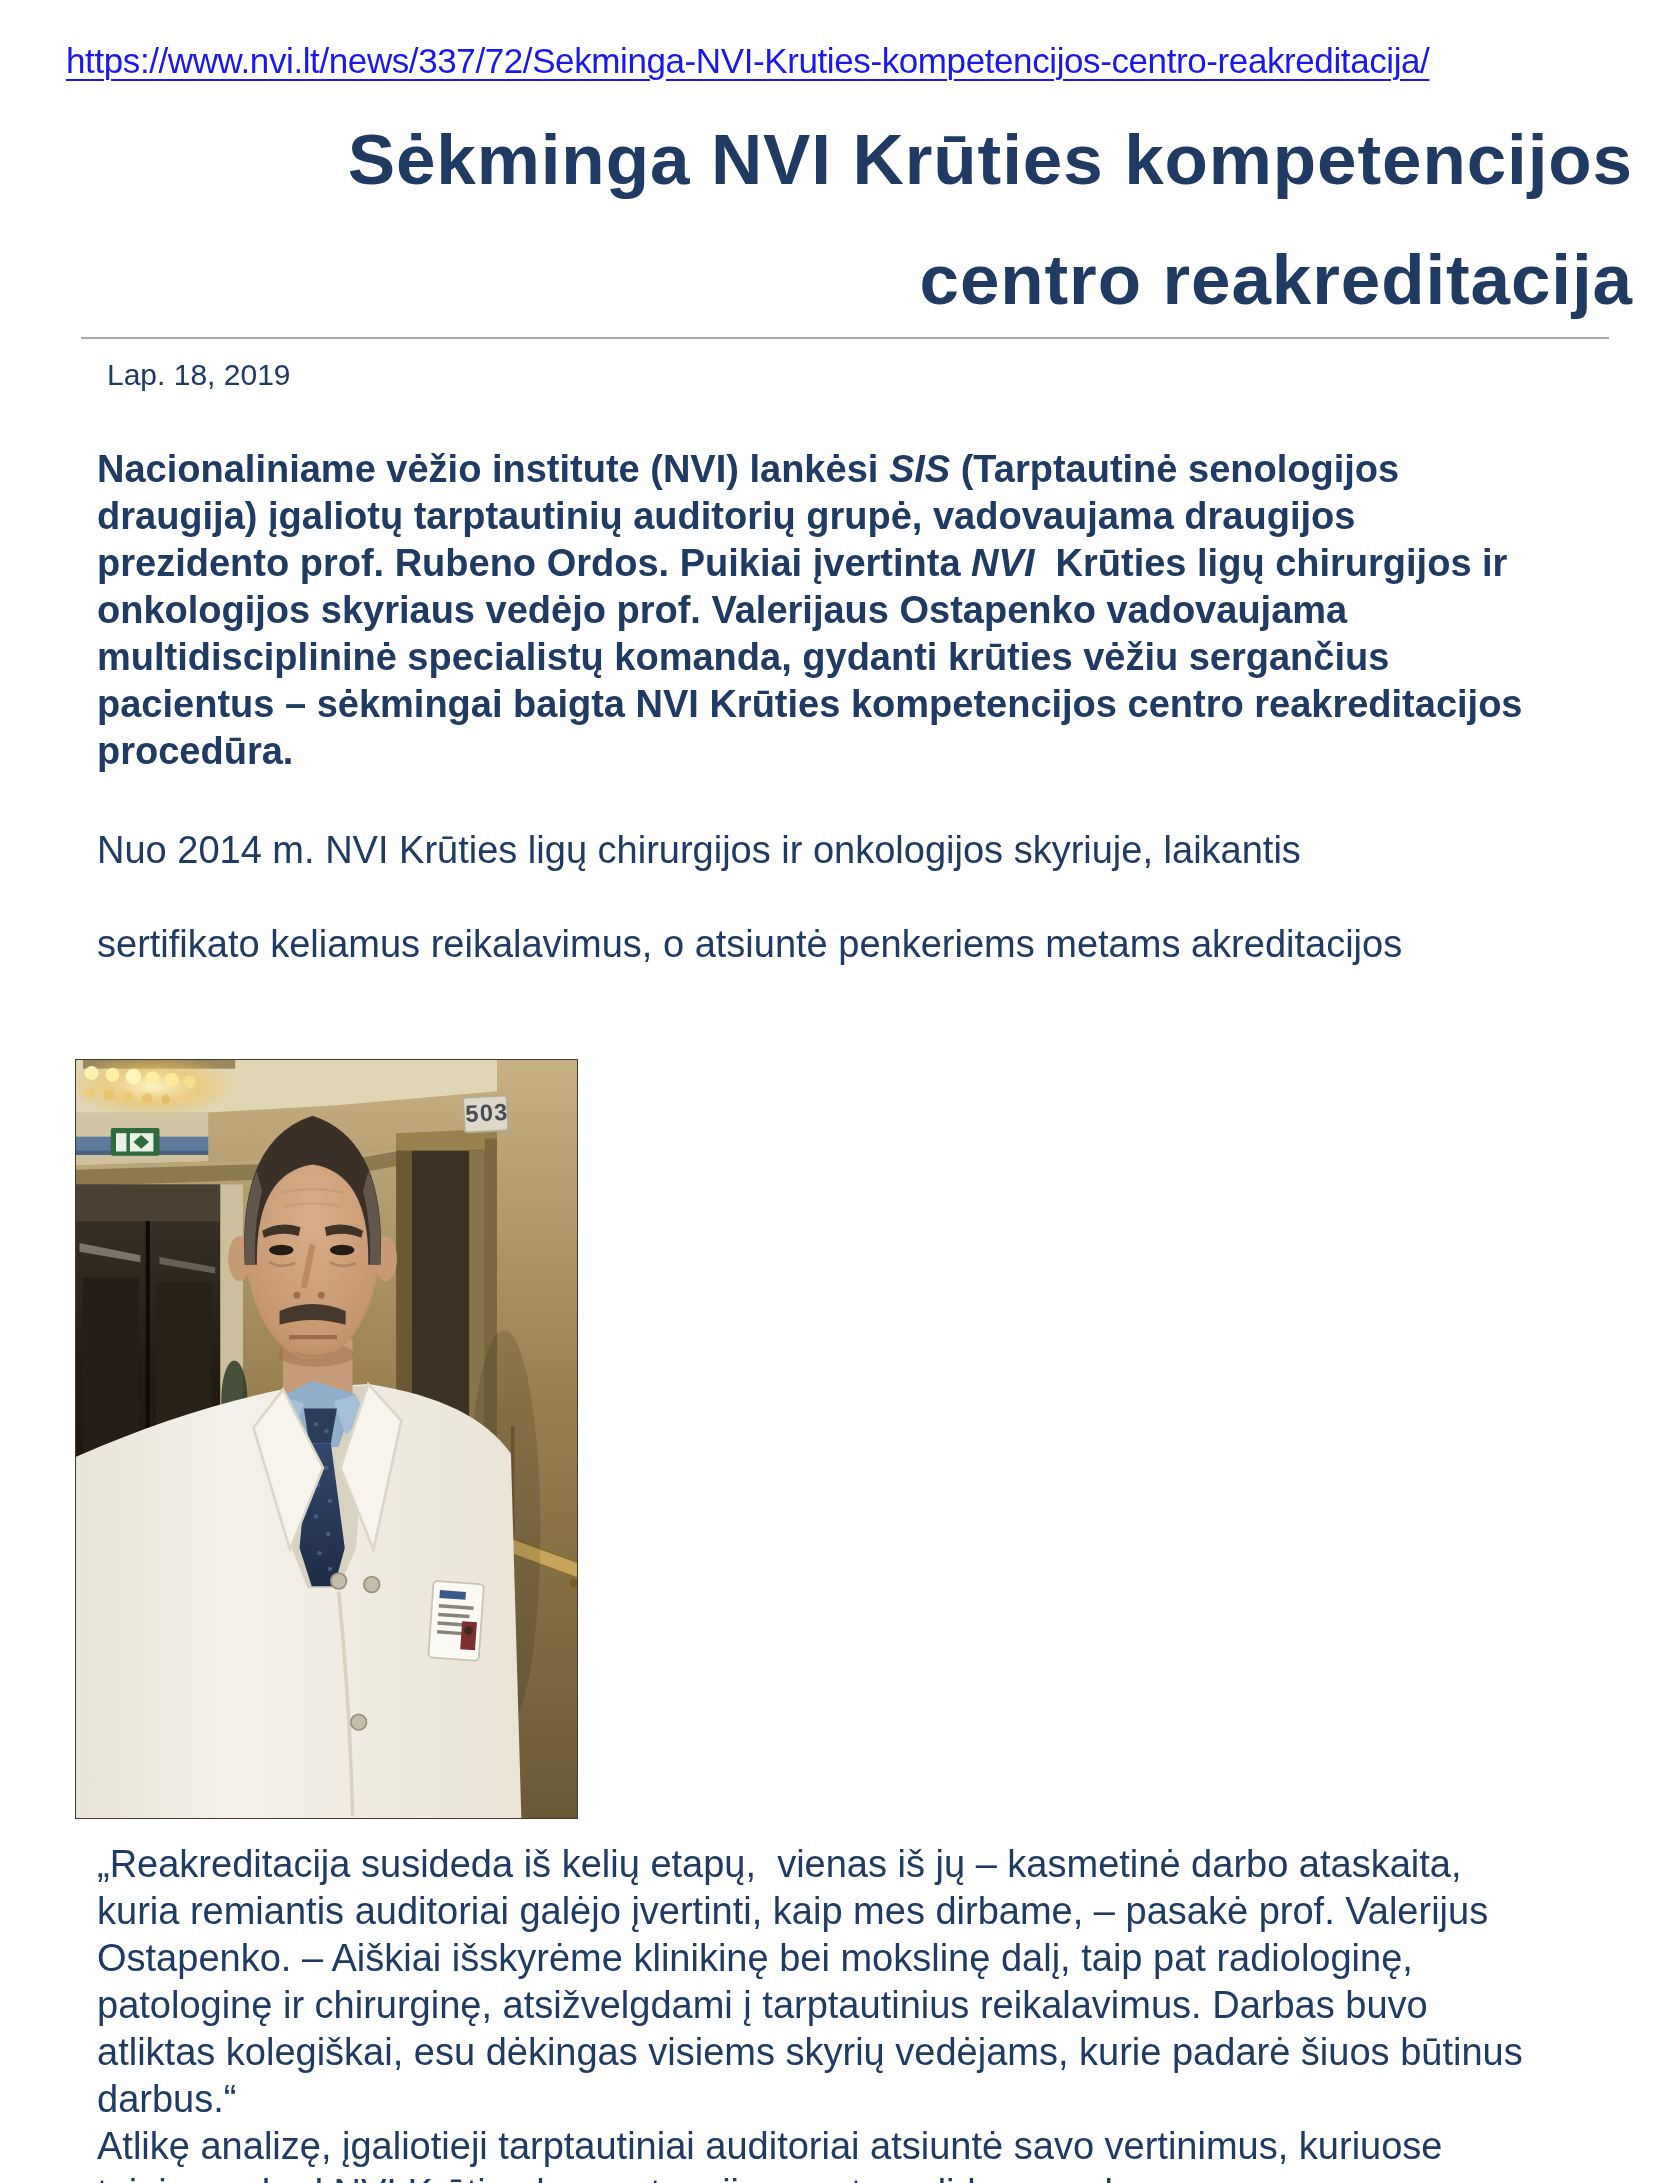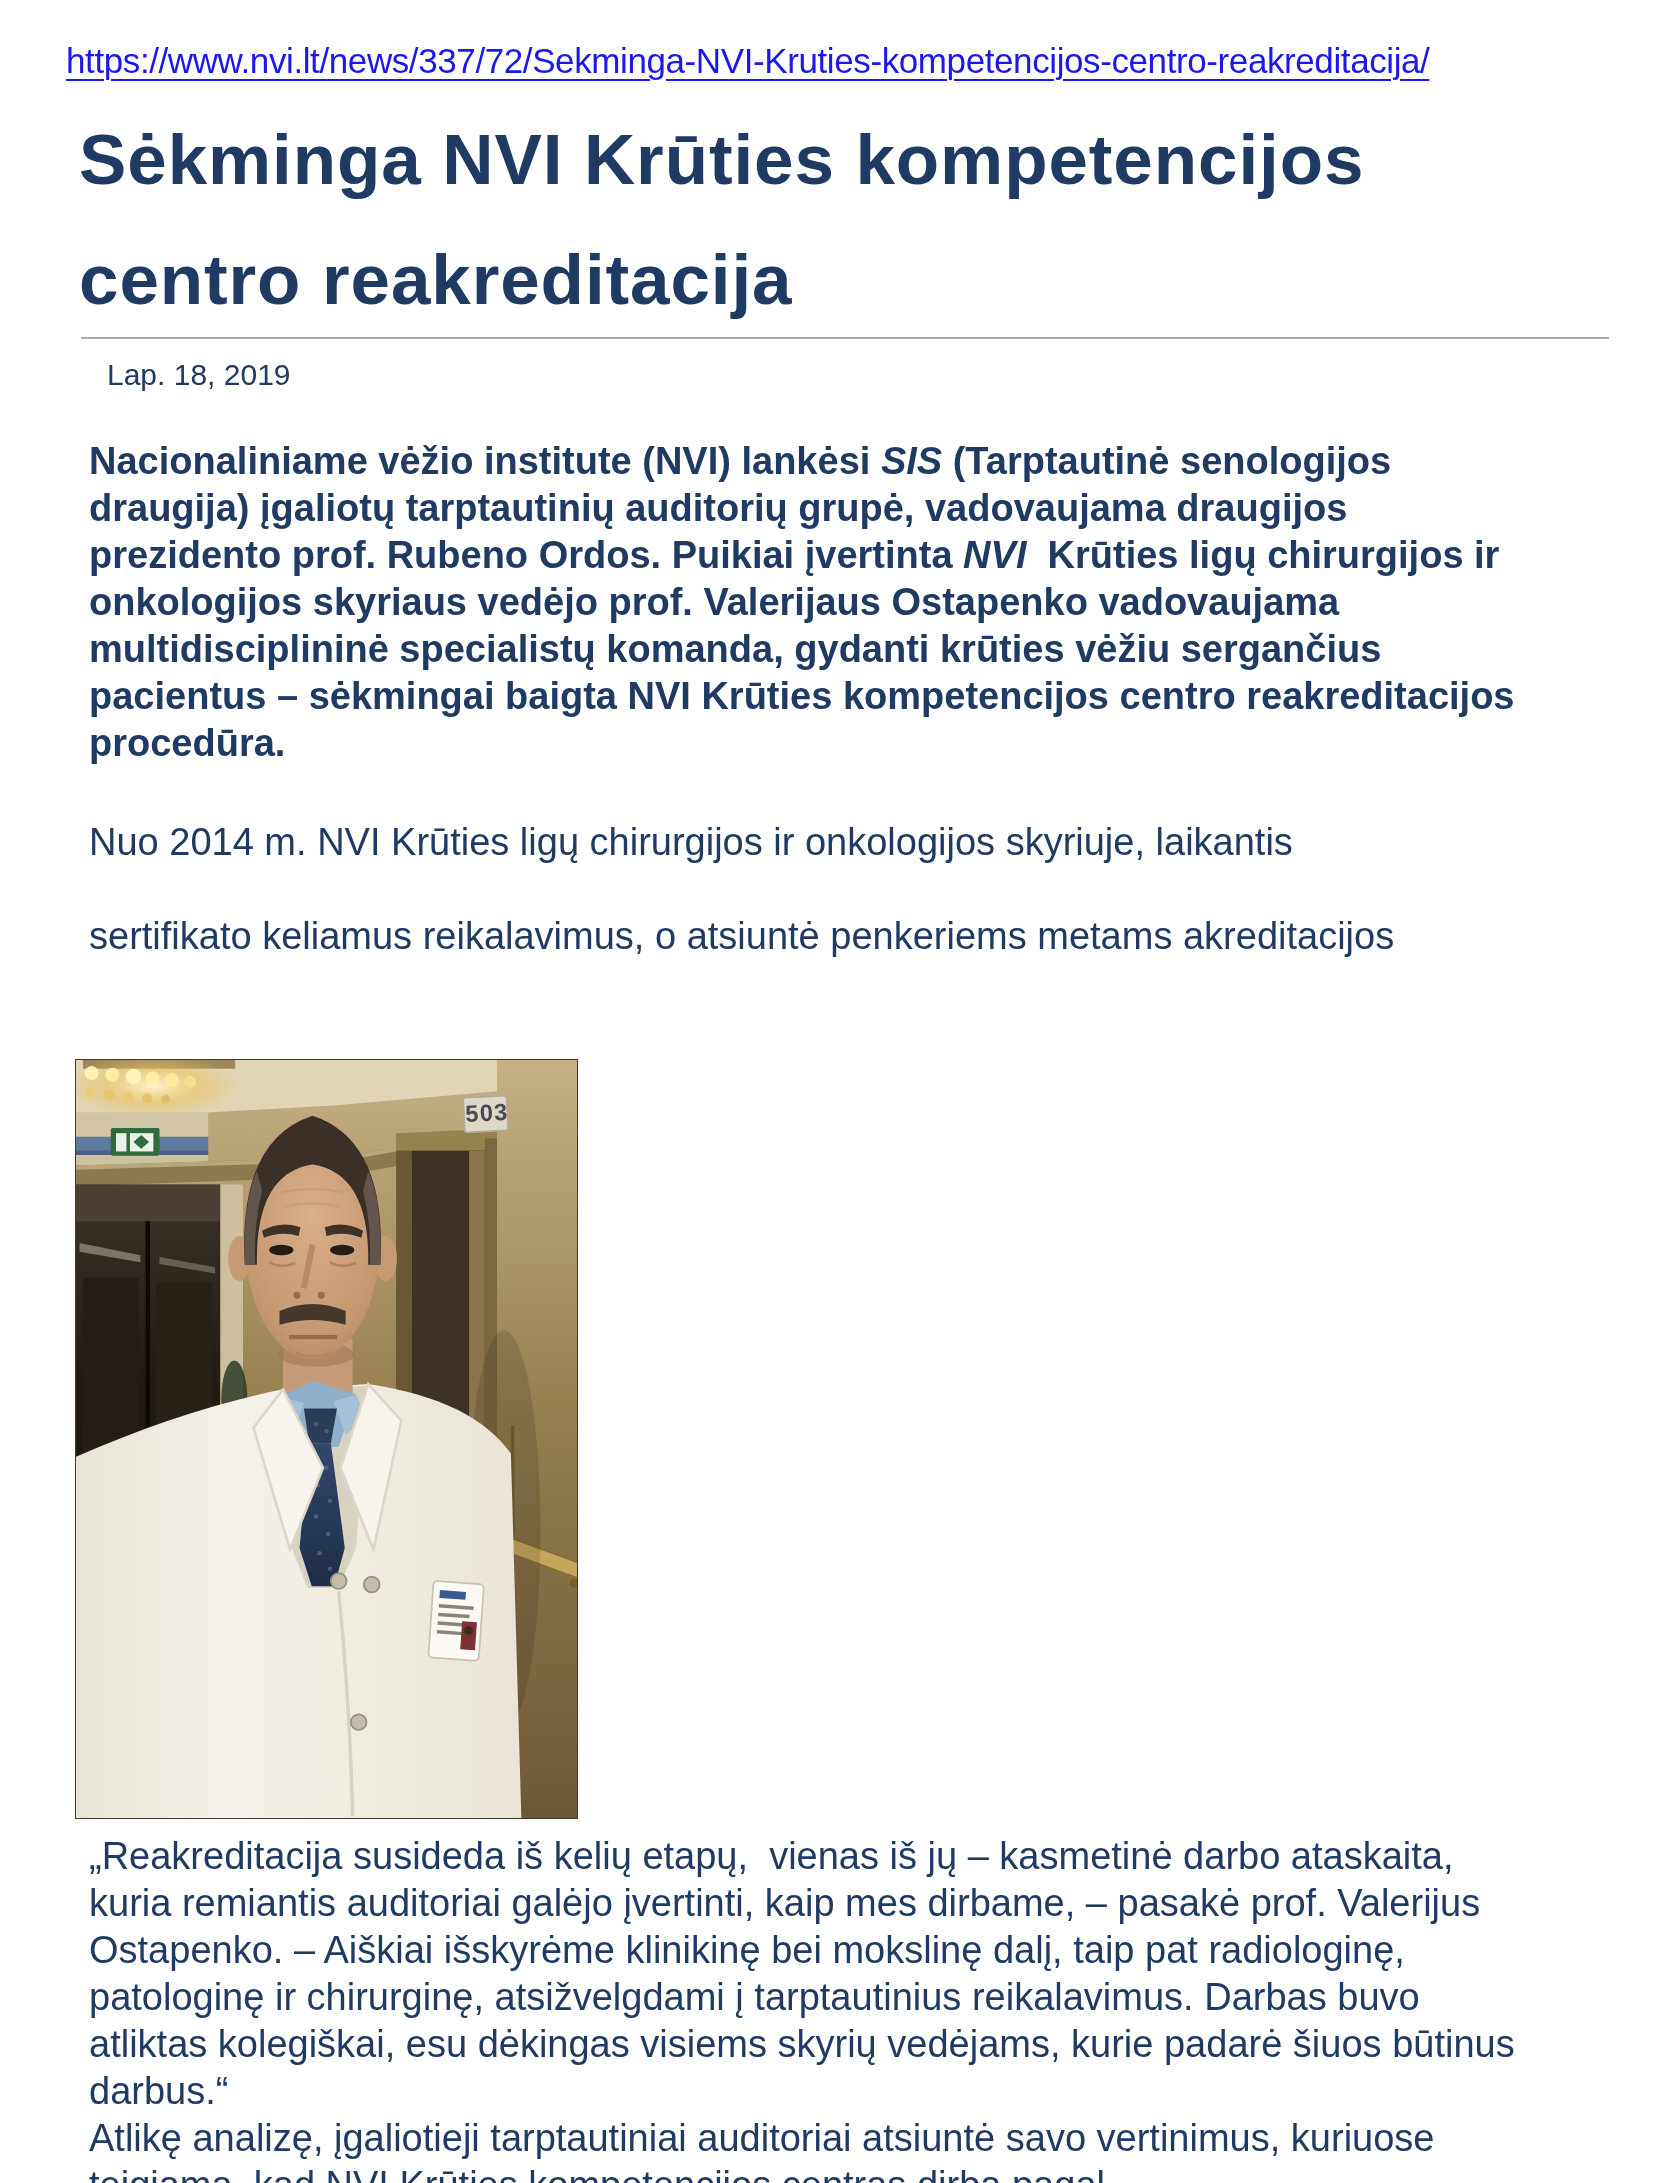--- a/index.html
+++ b/index.html
@@ -3,24 +3,24 @@
 <meta charset="utf-8">
 <style>
   html,body{margin:0;padding:0;background:#fff;}
   #screen{position:relative;width:1677px;height:2206px;background:#ffffff;overflow:hidden;
           font-family:"Liberation Sans","DejaVu Sans",sans-serif;color:var(--text,#1f3a63);}
   .url{position:absolute;left:66px;top:39px;font-size:35px;line-height:44px;
        color:var(--link,#1a18ea);text-decoration-thickness:2.2px;text-underline-offset:6.1px;
        letter-spacing:-0.4px;white-space:nowrap;cursor:pointer;}
   .title{position:absolute;left:79px;top:100px;width:1554px;margin:0;
          font-size:71px;font-weight:bold;line-height:120px;letter-spacing:0.9px;
-         color:var(--text,#1f3a63);white-space:pre-line;}
+         color:var(--text,#1f3a63);white-space:pre-line;text-align:right;}
   .divider{position:absolute;left:81px;top:337px;width:1528px;height:1.7px;background:var(--divider,#a9a9a9);}
   .date{position:absolute;left:107px;top:358px;font-size:30px;color:var(--text,#1f3a63);}
-  .para{position:absolute;left:81px;width:1563px;margin:8px;font-size:38px;line-height:47px;
+  .para{position:absolute;left:81px;width:1563px;margin:16px;font-size:38px;line-height:47px;
         color:var(--text,#1f3a63);white-space:pre-wrap;}
   .para.bold{font-weight:bold;}
   .it{font-style:italic;}
   #para-0{top:430px;}
   #para-1{top:811px;}
   #para-2{top:1825px;}
   figure.photo{position:absolute;left:75px;top:1059px;width:503px;height:760px;margin:0;
         border:1.3px solid #473a28;box-sizing:border-box;background:#8d7a4e;}
   figure.photo svg{display:block;width:100%;height:100%;}
   .room-sign{position:absolute;left:465px;top:1096px;width:44px;height:35px;

